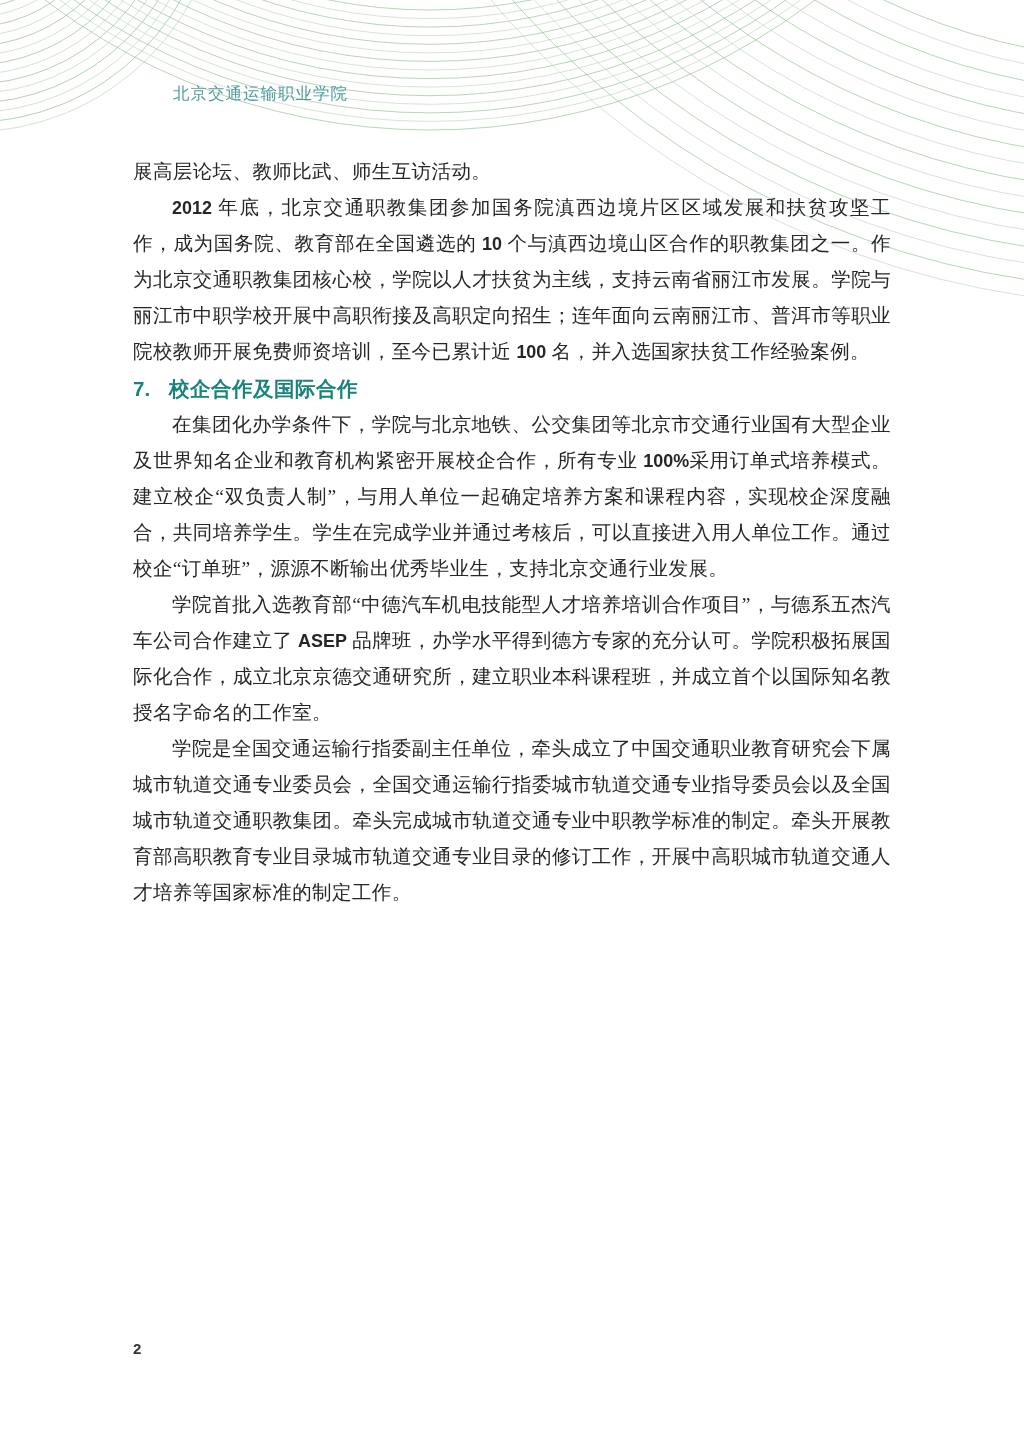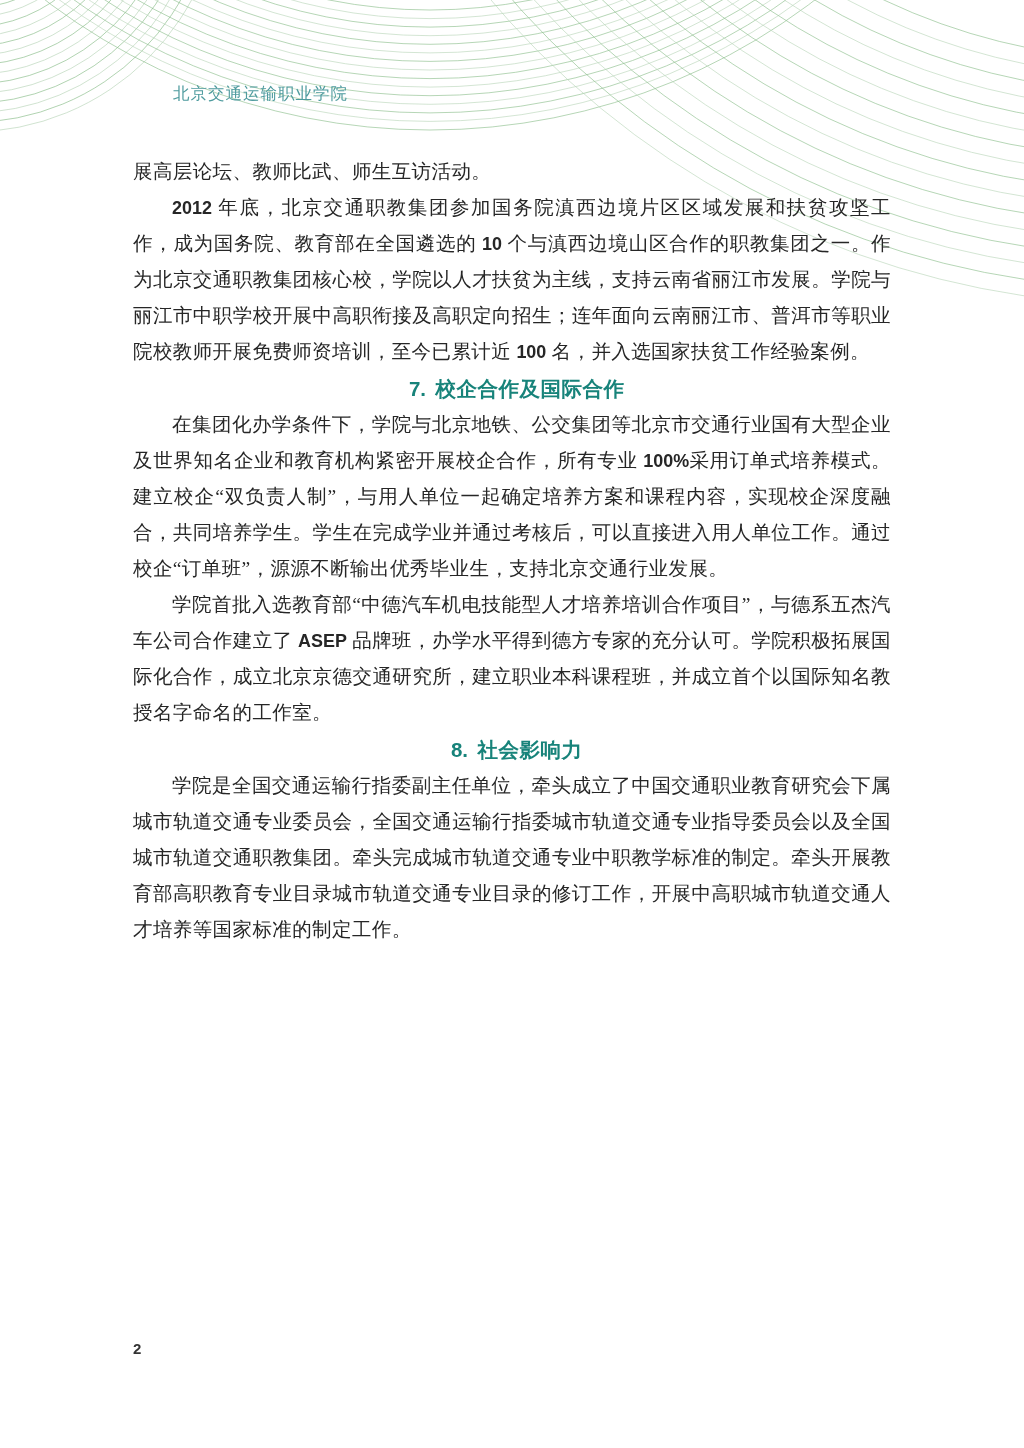--- a/index.html
+++ b/index.html
@@ -40,21 +40,21 @@
     font-family:"Liberation Sans","DejaVu Sans",sans-serif;
     font-weight:700;font-size:0.92em;letter-spacing:0;margin-top:32px;
   }
   .heading{
     margin:1px 0 0 0;
     font-family:"Liberation Sans","DejaVu Sans",sans-serif;
     font-weight:700;
     color:var(--teal-heading);
     font-size:20.5px;line-height:36px;
     letter-spacing:0.5px;
-    text-align:center;
+    text-align:left;
   }
   .hnum{display:inline-block;width:36px;letter-spacing:0;}
   .pagenum{
     position:absolute;left:133px;top:1340px;
     font-family:"Liberation Sans","DejaVu Sans",sans-serif;
     font-size:15px;font-weight:700;color:var(--pagenum);
   }
 </style>
 </head>
 <body>
@@ -115,18 +115,17 @@
     </svg>
 
   <div class="doc-header">北京交通运输职业学院</div>
 
   <div class="content" id="doc-body">
       <p class="para">展高层论坛、教师比武、师生互访活动。</p>
       <p class="para indent"><span class="lat">2012</span> 年底，北京交通职教集团参加国务院滇西边境片区区域发展和扶贫攻坚工作，成为国务院、教育部在全国遴选的 <span class="lat">10</span> 个与滇西边境山区合作的职教集团之一。作为北京交通职教集团核心校，学院以人才扶贫为主线，支持云南省丽江市发展。学院与丽江市中职学校开展中高职衔接及高职定向招生；连年面向云南丽江市、普洱市等职业院校教师开展免费师资培训，至今已累计近 <span class="lat">100</span> 名，并入选国家扶贫工作经验案例。</p>
       <h2 class="heading"><span class="hnum">7.</span><span class="htext">校企合作及国际合作</span></h2>
       <p class="para indent">在集团化办学条件下，学院与北京地铁、公交集团等北京市交通行业国有大型企业及世界知名企业和教育机构紧密开展校企合作，所有专业 <span class="lat">100%</span>采用订单式培养模式。建立校企“双负责人制”，与用人单位一起确定培养方案和课程内容，实现校企深度融合，共同培养学生。学生在完成学业并通过考核后，可以直接进入用人单位工作。通过校企“订单班”，源源不断输出优秀毕业生，支持北京交通行业发展。</p>
       <p class="para indent">学院首批入选教育部“中德汽车机电技能型人才培养培训合作项目”，与德系五杰汽车公司合作建立了 <span class="lat">ASEP</span> 品牌班，办学水平得到德方专家的充分认可。学院积极拓展国际化合作，成立北京京德交通研究所，建立职业本科课程班，并成立首个以国际知名教授名字命名的工作室。</p>
-      <h2 class="heading"><span class="hnum">8.</span><span class="htext">社会影响力</span></h2>
       <p class="para indent">学院是全国交通运输行指委副主任单位，牵头成立了中国交通职业教育研究会下属城市轨道交通专业委员会，全国交通运输行指委城市轨道交通专业指导委员会以及全国城市轨道交通职教集团。牵头完成城市轨道交通专业中职教学标准的制定。牵头开展教育部高职教育专业目录城市轨道交通专业目录的修订工作，开展中高职城市轨道交通人才培养等国家标准的制定工作。</p>
     </div>
 
   <div class="pagenum">2</div>
 </div>
 
 </body></html>

